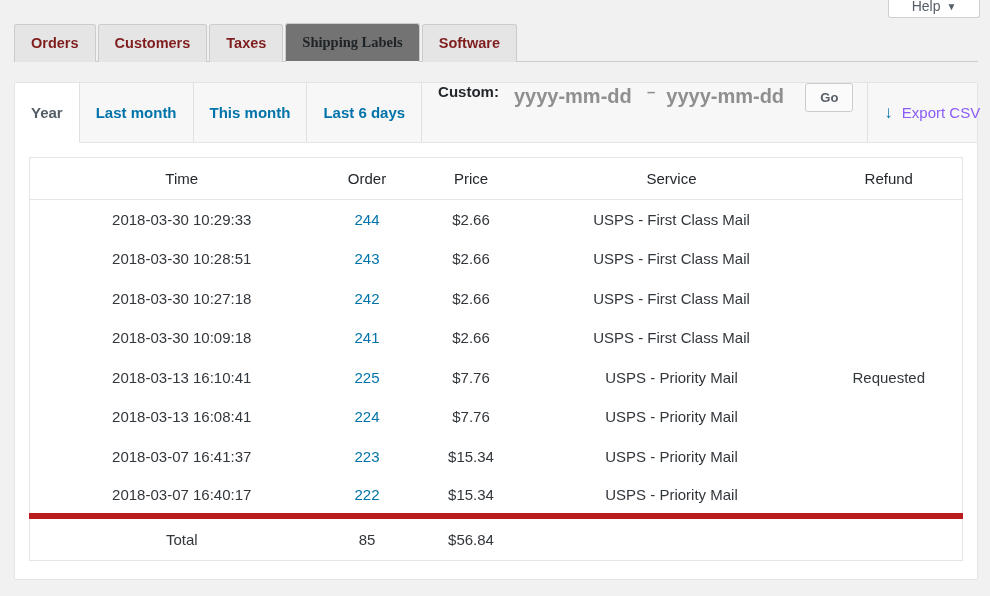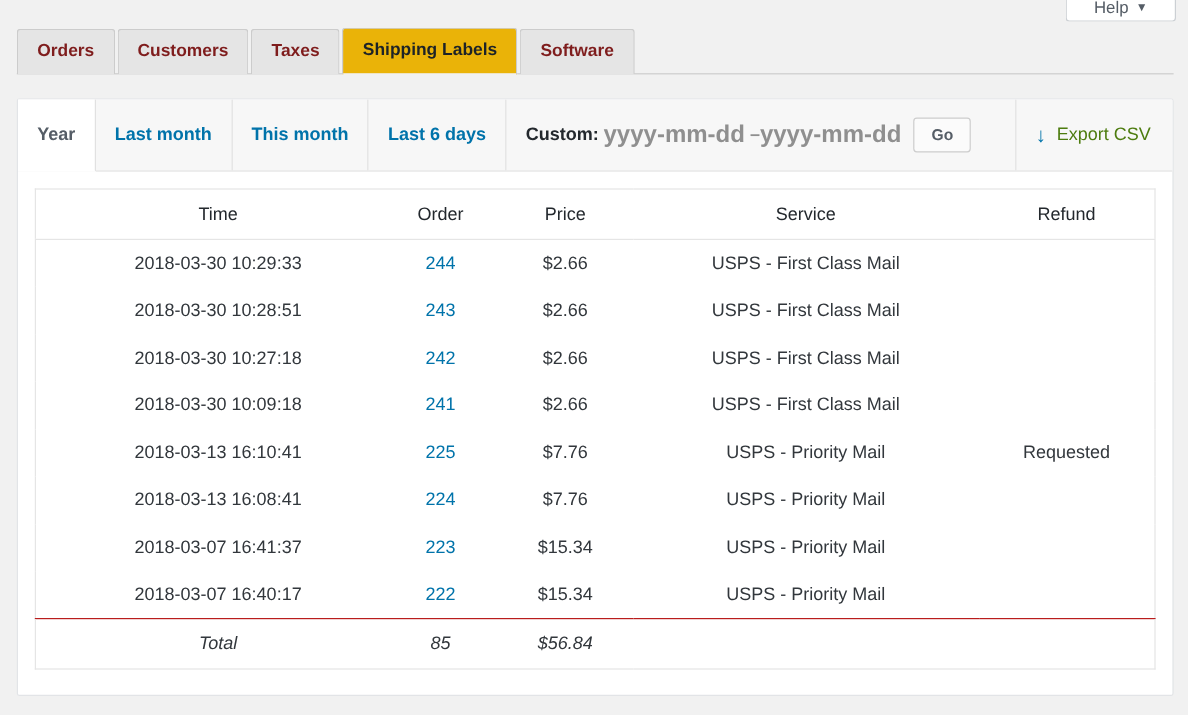--- a/index.html
+++ b/index.html
@@ -53,25 +53,26 @@
     border-bottom: none;
     border-radius: 3px 3px 0 0;
     font-size: 14.5px;
     font-weight: bold;
     color: #7f1d1d;
     line-height: 1.25;
     cursor: pointer;
     white-space: nowrap;
   }
   .nav-tab.active {
-    background: #eab308;
+    background: #737373;
     color: #1d2327;
     border-color: #ccc;
     padding-bottom: 11px;
     box-shadow: 0 1px 0 #f1f1f1;
+    font-family: Liberation Serif, serif;
   }
   .nav-tab.active::after {
     content: "";
     position: absolute;
     left: 0; right: 0; bottom: -1px;
     height: 2px;
     background: #f1f1f1;
   }
 
   
@@ -107,25 +108,25 @@
     white-space: nowrap;
   }
   .range-item.current {
     background: #fff;
     color: #555d66;
     border-bottom: 1px solid #fff;
     margin-bottom: -1px;
   }
   .range-custom {
     display: flex;
-    align-items: center;
+    align-items: flex-start;
     flex: 1;
     padding: 0 14px 0 16px;
     border-right: 1px solid #e1e1e1;
-    gap: 0;
+    gap: 11px;
   }
   .range-custom .cust-label {
     font-size: 15px;
     font-weight: bold;
     color: #23282d;
     margin-right: 4px;
   }
   .date-input {
     border: none;
     background: transparent;
@@ -153,21 +154,21 @@
   }
   .export-wrap {
     display: flex;
     align-items: center;
     gap: 9px;
     padding: 0 18px 0 16px;
   }
   .export-arrow { color: #0073aa; font-size: 17px; line-height: 1; }
   .export-link {
     font-size: 15px;
-    color: #4d7c0f;
+    color: #8b5cf6;
     text-decoration: none;
     cursor: pointer;
     white-space: nowrap;
   }
 
   
   .table-wrap { padding: 14px 14px 0 14px; }
   table.report {
     width: 100%;
     border-collapse: collapse;
@@ -183,24 +184,23 @@
     vertical-align: middle;
   }
   table.report thead th {
     border-bottom: 1px solid #e5e5e5;
     padding-top: 12px;
     padding-bottom: 12px;
     color: #23282d;
   }
   table.report tbody tr td { border: none; height: 39.5px; }
   table.report tfoot td {
-    border-top: 1px solid #b91c1c;
+    border-top: 6px solid #b91c1c;
     padding-top: 12px;
     padding-bottom: 12px;
-    font-style: italic;
   }
   .c-time   { width: 290px; padding-left: 14px !important; }
   .c-order  { width: 95px; }
   .c-price  { width: 113px; }
   .c-service{ width: 288px; }
   .c-refund { width: auto; }
   .order-link { color: #0073aa; text-decoration: none; cursor: pointer; }
 </style>
 </head>
 <body>

